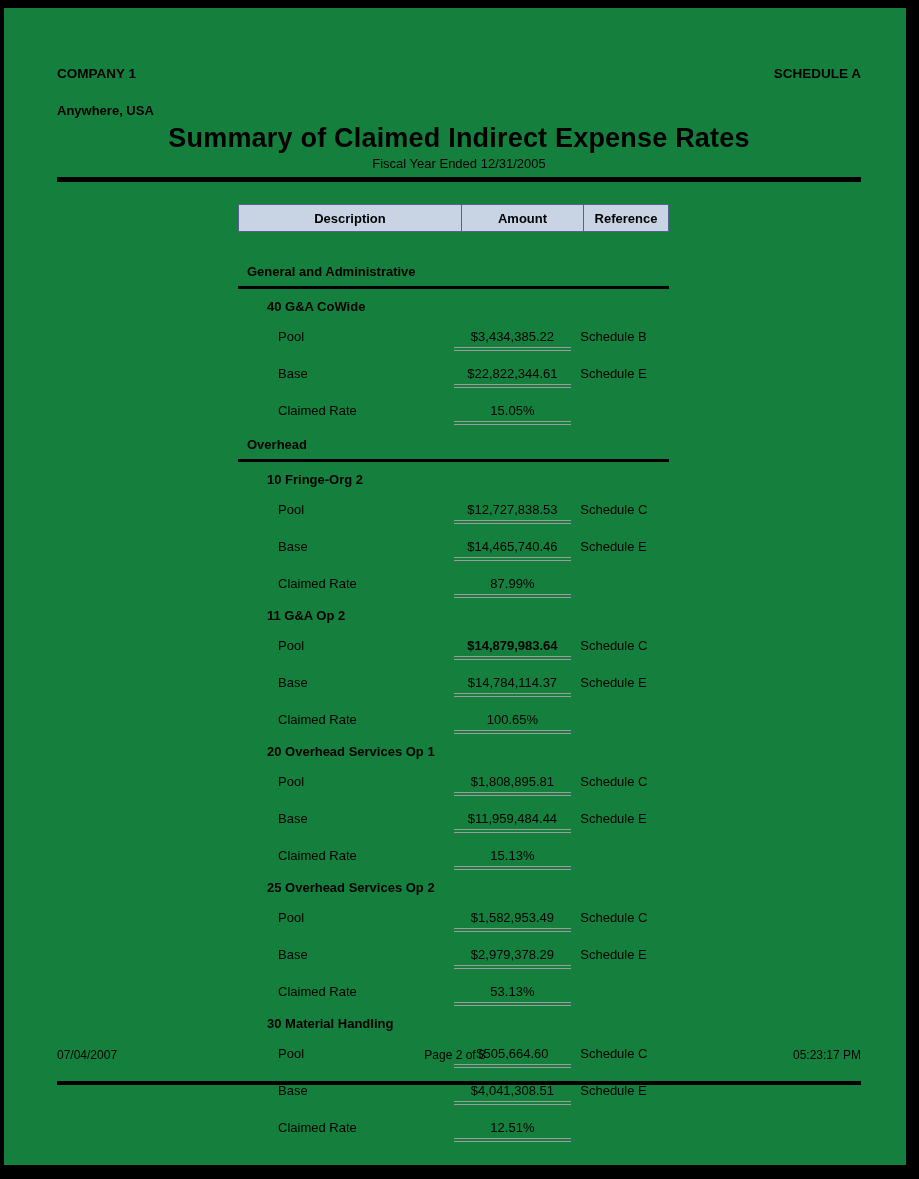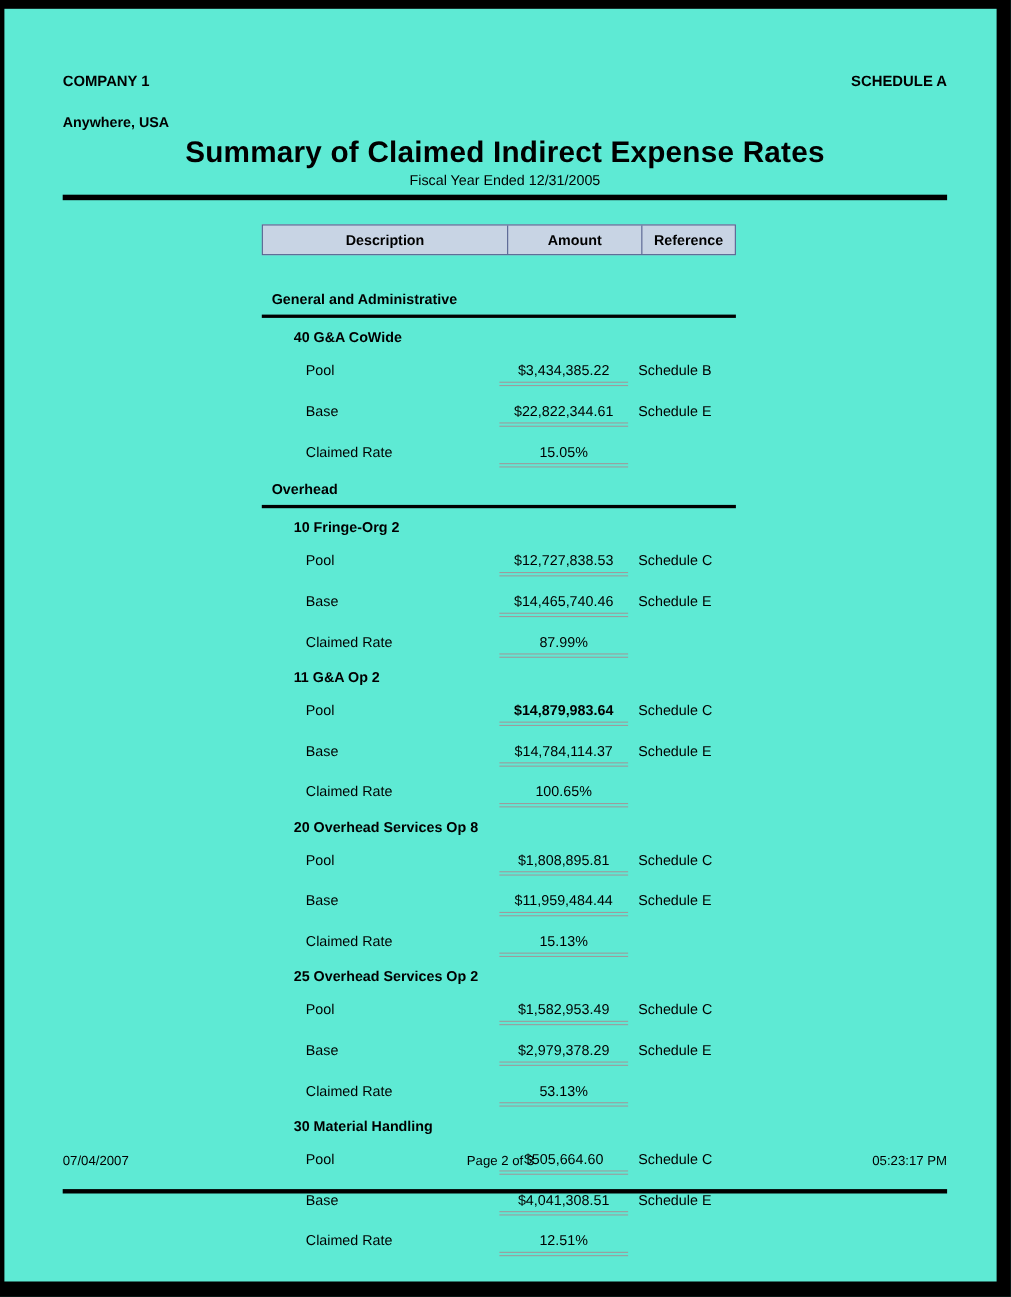--- a/index.html
+++ b/index.html
@@ -13,21 +13,21 @@
     position: relative;
     font-family: "Liberation Sans", "DejaVu Sans", sans-serif;
     color: #000;
   }
   .page {
     position: absolute;
     top: 8px;
     left: 4px;
     right: 13px;
     bottom: 14px;
-    background: #5eead4;
+    background: #15803d;
     overflow: hidden;
   }
   
   .doc-header {
     position: absolute;
     top: 58px;
     left: 53px;
     right: 45px;
   }
   .doc-header-row1 {
@@ -218,21 +218,21 @@
               <div class="row-amount" style="border-bottom-color: rgb(156, 156, 156);">$14,784,114.37</div>
               <div class="row-reference">Schedule E</div>
             </div>
             <div class="row">
               <div class="row-label">Claimed Rate</div>
               <div class="row-amount" style="border-bottom-color: rgb(156, 156, 156);">100.65%</div>
               <div class="row-reference"></div>
             </div>
           </div>
           <div class="section">
-            <div class="section-title">20 Overhead Services Op 8</div>
+            <div class="section-title">20 Overhead Services Op 1</div>
             <div class="row">
               <div class="row-label">Pool</div>
               <div class="row-amount" style="border-bottom-color: rgb(156, 156, 156);">$1,808,895.81</div>
               <div class="row-reference">Schedule C</div>
             </div>
             <div class="row">
               <div class="row-label">Base</div>
               <div class="row-amount" style="border-bottom-color: rgb(156, 156, 156);">$11,959,484.44</div>
               <div class="row-reference">Schedule E</div>
             </div>

